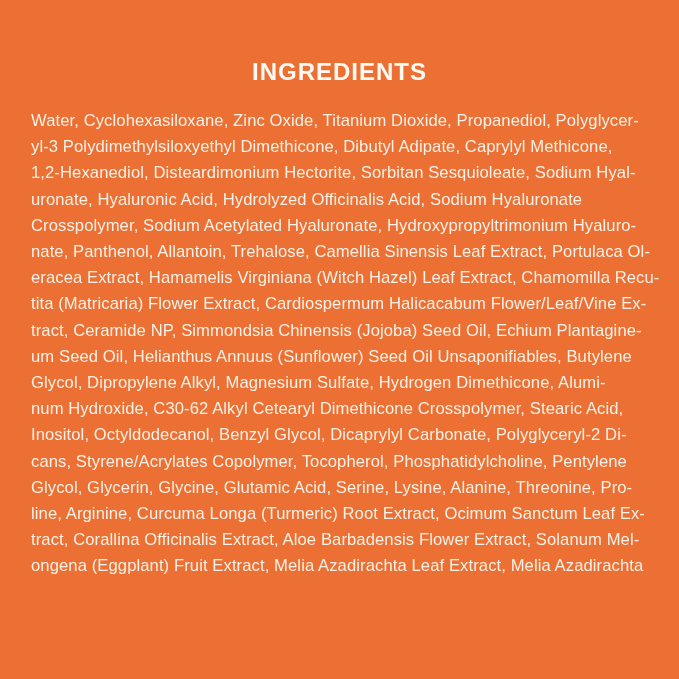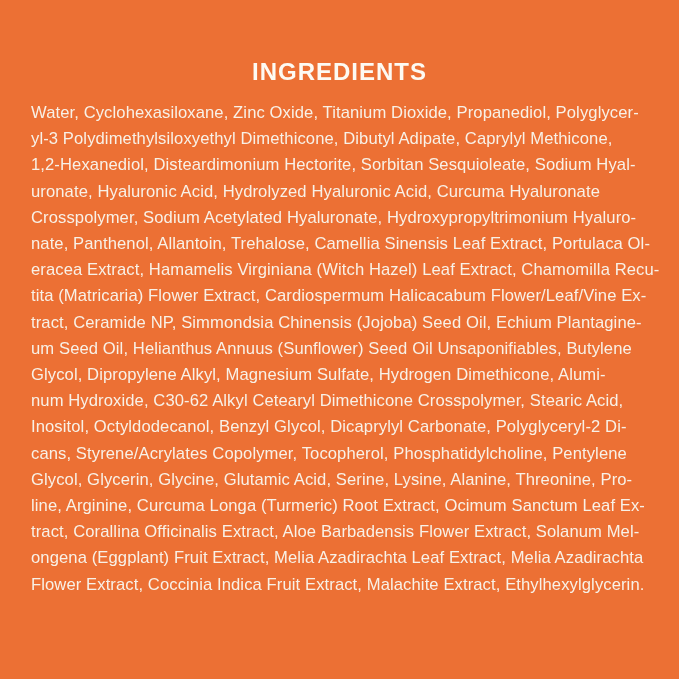--- a/index.html
+++ b/index.html
@@ -24,51 +24,50 @@
   }
   .title {
     text-align: center;
     color: var(--title, #FDFAF3);
     font-size: 24px;
     font-weight: bold;
     letter-spacing: 1px;
     line-height: 28px;
   }
   .body-text {
-    margin-top: 14px;
+    margin-top: 22px;
     color: var(--body_text, #F8F1E7);
     font-size: 16.6px;
     font-weight: normal;
     letter-spacing: 0.1px;
   }
   .body-text .line {
     white-space: nowrap;
     line-height: 26.2px;
     text-align: left;
   }
 </style>
 </head>
 <body>
 
 <div class="panel">
   <div class="title">INGREDIENTS</div>
   <div class="body-text">
       <div class="line">Water, Cyclohexasiloxane, Zinc Oxide, Titanium Dioxide, Propanediol, Polyglycer-</div>
       <div class="line">yl-3 Polydimethylsiloxyethyl Dimethicone, Dibutyl Adipate, Caprylyl Methicone,</div>
       <div class="line">1,2-Hexanediol, Disteardimonium Hectorite, Sorbitan Sesquioleate, Sodium Hyal-</div>
-      <div class="line">uronate, Hyaluronic Acid, Hydrolyzed Hyaluronic Acid, Curcuma Hyaluronate</div>
+      <div class="line">uronate, Hyaluronic Acid, Hydrolyzed Officinalis Acid, Sodium Hyaluronate</div>
       <div class="line">Crosspolymer, Sodium Acetylated Hyaluronate, Hydroxypropyltrimonium Hyaluro-</div>
       <div class="line">nate, Panthenol, Allantoin, Trehalose, Camellia Sinensis Leaf Extract, Portulaca Ol-</div>
       <div class="line">eracea Extract, Hamamelis Virginiana (Witch Hazel) Leaf Extract, Chamomilla Recu-</div>
       <div class="line">tita (Matricaria) Flower Extract, Cardiospermum Halicacabum Flower/Leaf/Vine Ex-</div>
       <div class="line">tract, Ceramide NP, Simmondsia Chinensis (Jojoba) Seed Oil, Echium Plantagine-</div>
       <div class="line">um Seed Oil, Helianthus Annuus (Sunflower) Seed Oil Unsaponifiables, Butylene</div>
       <div class="line">Glycol, Dipropylene Alkyl, Magnesium Sulfate, Hydrogen Dimethicone, Alumi-</div>
       <div class="line">num Hydroxide, C30-62 Alkyl Cetearyl Dimethicone Crosspolymer, Stearic Acid,</div>
       <div class="line">Inositol, Octyldodecanol, Benzyl Glycol, Dicaprylyl Carbonate, Polyglyceryl-2 Di-</div>
       <div class="line">cans, Styrene/Acrylates Copolymer, Tocopherol, Phosphatidylcholine, Pentylene</div>
       <div class="line">Glycol, Glycerin, Glycine, Glutamic Acid, Serine, Lysine, Alanine, Threonine, Pro-</div>
       <div class="line">line, Arginine, Curcuma Longa (Turmeric) Root Extract, Ocimum Sanctum Leaf Ex-</div>
       <div class="line">tract, Corallina Officinalis Extract, Aloe Barbadensis Flower Extract, Solanum Mel-</div>
       <div class="line">ongena (Eggplant) Fruit Extract, Melia Azadirachta Leaf Extract, Melia Azadirachta</div>
-      <div class="line">Flower Extract, Coccinia Indica Fruit Extract, Malachite Extract, Ethylhexylglycerin.</div>
     </div>
 </div>
 
 </body></html>

